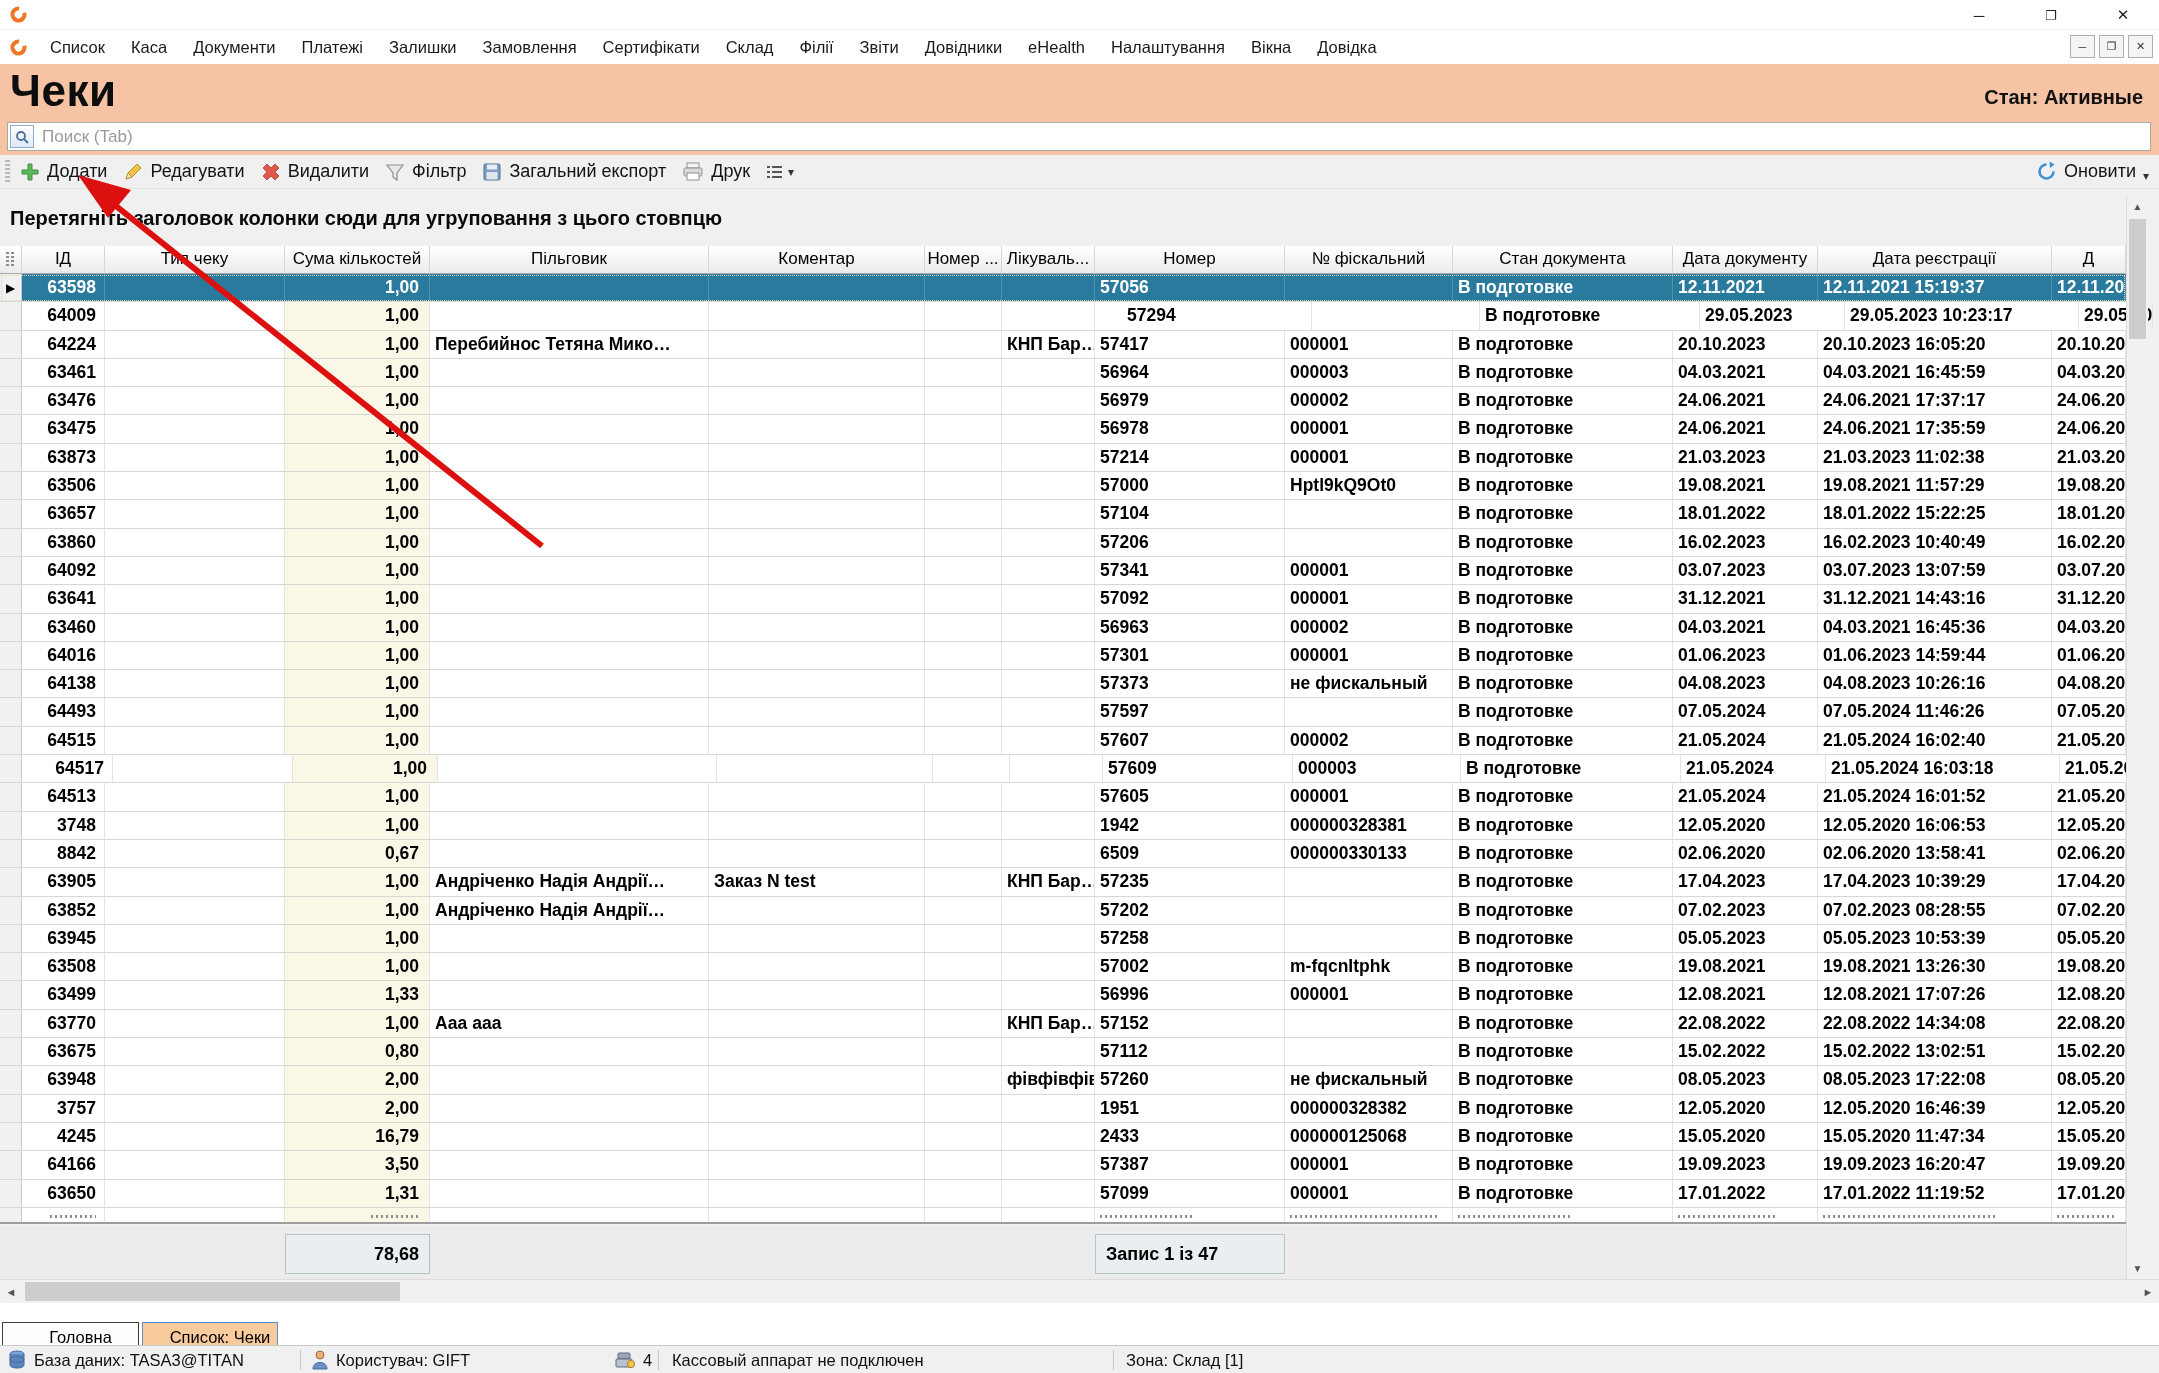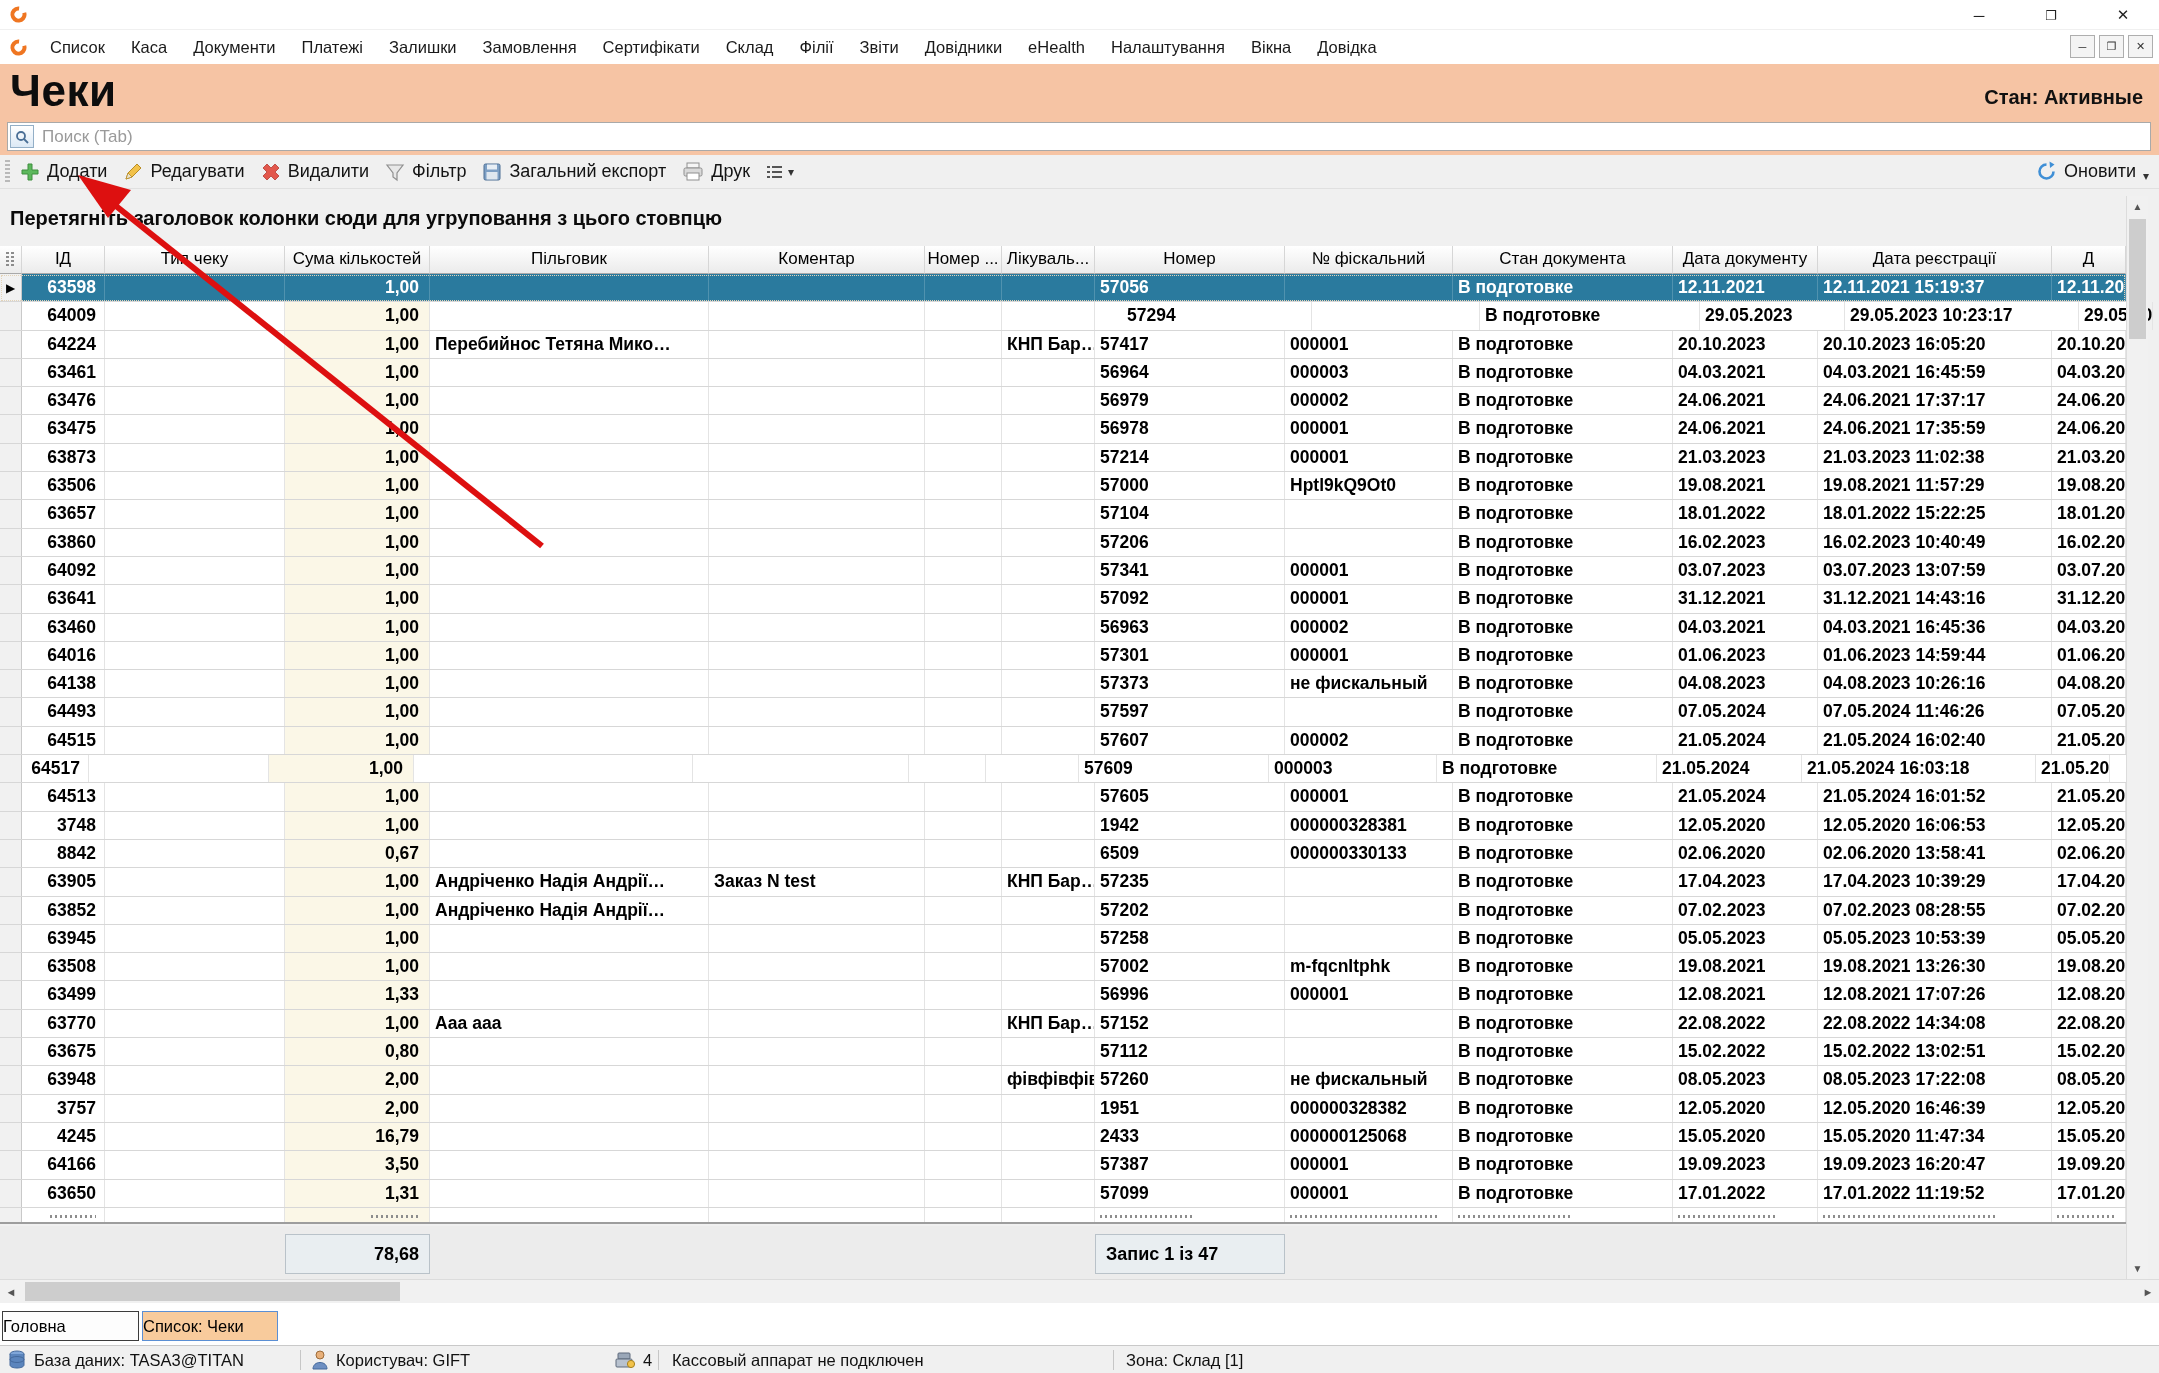--- a/index.html
+++ b/index.html
@@ -106,21 +106,21 @@
   #vscroll { position:absolute; left:2126px; top:7px; width:22px; height:1083px; background:#f1f1f1;
     border-left:1px solid #dcdcdc; }
   #vscroll .arr { position:absolute; left:0; width:21px; height:21px; color:#555; font-size:10px;
     display:flex; align-items:center; justify-content:center; }
   #vscroll .arr.up { top:0; }
   #vscroll .arr.down { bottom:0; }
   #vthumb { position:absolute; left:2px; top:23px; width:17px; height:120px; background:#cdcdcd; }
 
   
   #tabs { position:absolute; left:0; top:1308px; width:2159px; height:33px; background:#fff; }
-  .tab { position:absolute; top:3px; height:30px; font-size:16.5px; line-height:28px; padding-left:0; }
+  .tab { position:absolute; top:14px; height:30px; font-size:16.5px; line-height:28px; padding-left:20px;text-align:center; }
   #tab-home { left:2px; width:137px; background:#fdfdfd; border:1px solid #3c3c3c; color:#000; }
   #tab-current { left:142px; width:136px; background:#f8cb9c; border:1px solid #5b8fd4; color:#000; }
 
   
   #statusbar { position:absolute; left:0; top:1345px; width:2159px; height:28px; background:#f0f0f0;
     border-top:1px solid #c9c9c9; font-size:16.5px; color:#111; }
   .sb-item { position:absolute; top:0; height:28px; display:flex; align-items:center; gap:8px; }
   .sb-div { position:absolute; top:4px; width:1px; height:20px; background:#c6c6c6; }
 
   
@@ -557,21 +557,21 @@
           <div class="cell col-likuval" style="width: 93px;"></div>
           <div class="cell col-nomer" style="width: 190px;">57607</div>
           <div class="cell col-fiscal" style="width: 168px;">000002</div>
           <div class="cell col-stan" style="width: 220px;">В подготовке</div>
           <div class="cell col-d1" style="width: 145px;">21.05.2024</div>
           <div class="cell col-d2" style="width: 234px;">21.05.2024 16:02:40</div>
           <div class="cell col-d3" style="width: 74px;">21.05.202</div>
         </div>
         <div class="grow">
           <div class="indcell"></div>
-          <div class="cell col-id" style="width: 67px;">64517</div>
+          <div class="cell col-id" style="width: 91px;">64517</div>
           <div class="cell col-type" style="width: 180px;"></div>
           <div class="cell col-sum" style="width: 145px;">1,00</div>
           <div class="cell col-pilg" style="width: 279px;"></div>
           <div class="cell col-koment" style="width: 216px;"></div>
           <div class="cell col-nomer2" style="width: 77px;"></div>
           <div class="cell col-likuval" style="width: 93px;"></div>
           <div class="cell col-nomer" style="width: 190px;">57609</div>
           <div class="cell col-fiscal" style="width: 168px;">000003</div>
           <div class="cell col-stan" style="width: 220px;">В подготовке</div>
           <div class="cell col-d1" style="width: 145px;">21.05.2024</div>

